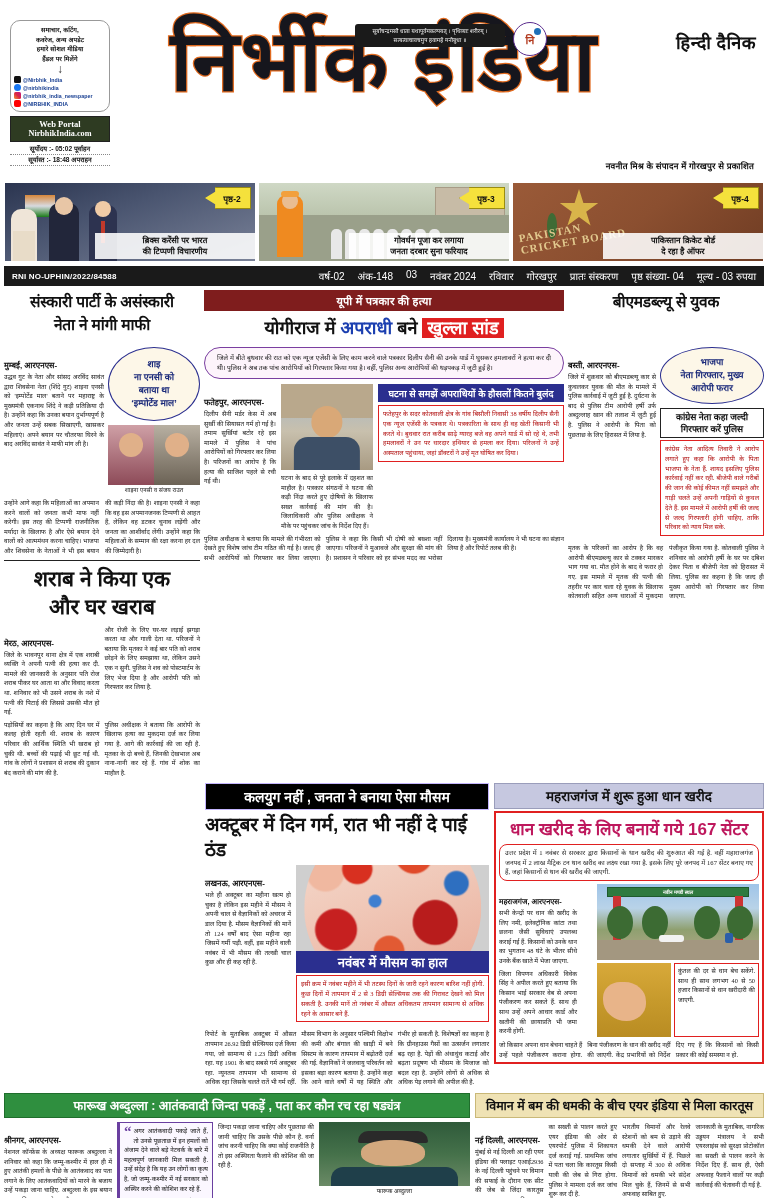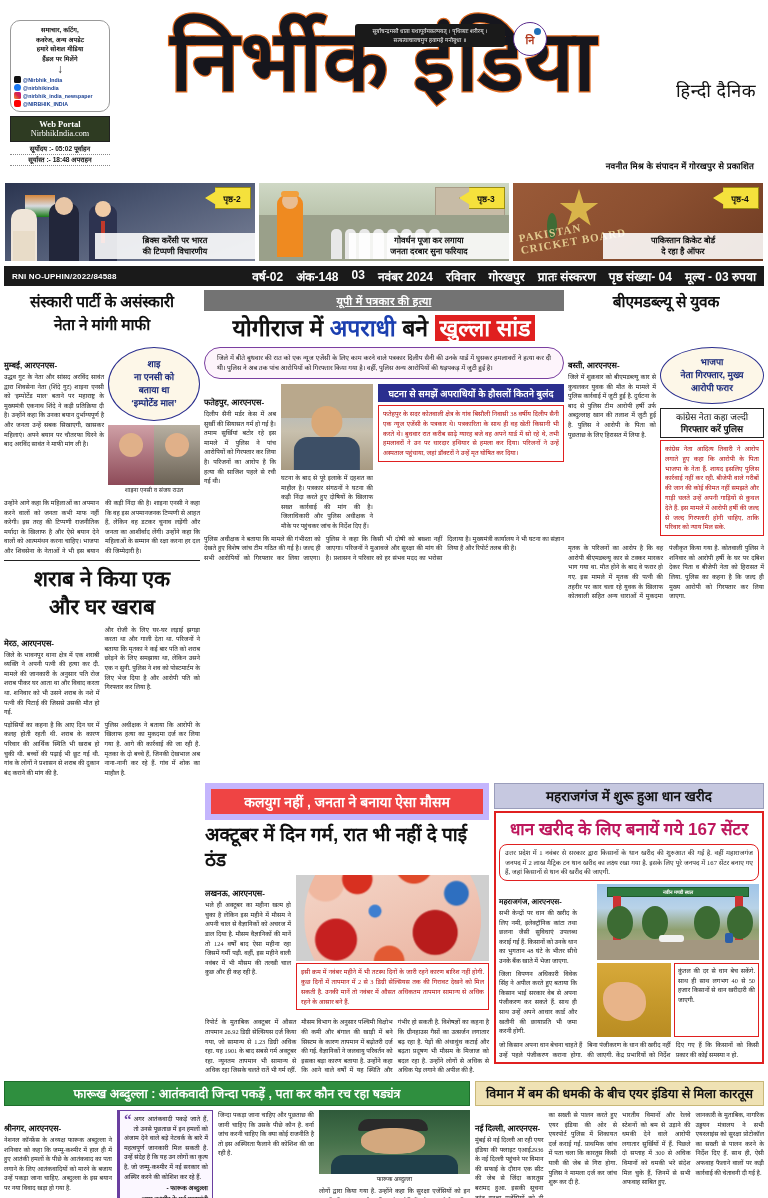--- a/index.html
+++ b/index.html
@@ -30,21 +30,21 @@
   .hicon.x { background:#111; }
   .hicon.fb { background:#1877f2; border-radius:50%; }
   .hicon.ig { background:linear-gradient(45deg,#f09433,#dc2743,#bc1888); }
   .hicon.yt { background:#ff0000; border-radius:2px; }
   .htext { font-size:5.2px; font-weight:bold; color:#123a8f; letter-spacing:.1px; white-space:nowrap;}
   .webportal {
     margin-top:4px; background:#2e3b22; color:#fff; text-align:center;
     padding:2px 0 3px; border:1px solid #222;
   }
   .webportal .wp1 { font-size:8.5px; font-weight:bold; font-family:"Liberation Serif",serif; }
-  .webportal .wp2 { font-size:8.2px; font-weight:normal; font-family:"Liberation Serif",serif; }
+  .webportal .wp2 { font-size:8.2px; font-weight:bold; font-family:"Liberation Serif",serif; }
   .suntimes { margin-top:2px; }
   .suntimes div {
     font-size:6.6px; font-weight:bold; color:#111; line-height:10px; text-align:center;
     border-bottom:1px dotted #888;
   }
 
   .mh-title { text-align:center; padding-top:8px; }
   .nameplate {
     font-family:"Liberation Serif", serif;
     font-size:84px; font-weight:bold; line-height:96px;
@@ -62,23 +62,22 @@
   .shloka div { font-size:5.6px; line-height:8.5px; letter-spacing:.1px; }
   .logo-circle {
     position:absolute; left:513px; top:22px; width:34px; height:34px;
     border:1.5px solid #5b2d8e; border-radius:50%;
     background:#fff; display:flex; align-items:center; justify-content:center;
   }
   .logo-circle span { font-size:11px; font-weight:bold; color:#b23a1f; font-family:"Liberation Serif",serif;}
   .logo-circle .dot { position:absolute; right:5px; top:5px; width:7px;height:7px;border-radius:50%;background:#1d6fb8;}
   .hindi-dainik {
     position:absolute; right:12px; top:30px;
-    font-family:"Liberation Serif",serif; font-size:18px; font-weight:normal; color:#111;
+    font-family:"Liberation Serif",serif; font-size:18px; font-weight:bold; color:#111;
     letter-spacing:.5px;
-    margin-top:48px;
   }
   .tagline {
     position:absolute; right:14px; top:160px;
     font-size:8.5px; font-weight:bold; color:#111; letter-spacing:.2px;
   }
 
   
   .teasers { display:flex; gap:2px; padding:0 4px; height:80px; }
   .teaser { position:relative; flex:1; overflow:hidden; border:1px solid #fff; }
   .t-img { position:absolute; inset:0; }
@@ -124,35 +123,35 @@
     transform:rotate(-10deg); letter-spacing:1px; font-family:"Liberation Serif",serif;}
   .art-pak .leaf{position:absolute; left:34px; top:30px; width:10px;height:26px;background:#3f6b35;border-radius:50%;}
 
   
   .edition-bar {
     margin:4px 4px 0; background:#1a1a1a; color:#fff; height:20px;
     display:flex; align-items:center; padding:0 8px; gap:14px;
   }
   .edition-bar .rni { font-size:8px; font-weight:bold; letter-spacing:.2px; }
   .edition-bar .spread { margin-left:auto; display:flex; gap:13px; }
-  .edition-bar .spread span { font-size:12px; font-weight:bold; }
+  .edition-bar .spread span { font-size:10px; font-weight:normal; }
 
   
   .hl-row { display:flex; gap:4px; padding:4px 4px 0; align-items:flex-start; }
   .hl-side { width:196px; text-align:center; }
   .hl-side .l {
     font-size:15.5px; font-weight:bold; color:#111; line-height:23px; letter-spacing:-.2px;
   }
   .hl-center { flex:1; }
   .kicker {
-    background:#737373; color:#fff; text-align:center;
-    font-size:11px; font-weight:bold; padding:3px 0; letter-spacing:.2px;text-decoration:underline;
+    background:#7f1d1d; color:#fff; text-align:center;
+    font-size:11px; font-weight:bold; padding:3px 0; letter-spacing:.2px;
   }
   .main-hl {
-    text-align:center; font-size:23px; font-weight:bold; line-height:30px;
+    text-align:center; font-size:18px; font-weight:bold; line-height:30px;
     color:#111; margin-top:2px; white-space:nowrap;
   }
   .main-hl .blue { color:#1b3fb0; }
   .main-hl .redbox { color:#fff; background:#e02020; padding:0 5px; }
 
   
   .grid { display:flex; gap:4px; padding:4px 4px 0; }
   .col-l { width:196px; }
   .col-c { flex:1; }
   .col-r { width:196px; }
@@ -228,22 +227,22 @@
   .ph-farooq .cap{position:absolute; left:26%; top:14%; width:46%; height:18%; background:#2a2a2a; border-radius:20px 20px 4px 4px;}
   .ph-farooq .face{position:absolute; left:28%; top:28%; width:42%; height:40%; border-radius:45%; background:#d3a87e;}
   .ph-farooq .coat{position:absolute; left:8%; bottom:0; width:84%; height:30%; background:#1f3f4a; border-radius:12px 12px 0 0;}
 
   .caption-strip {
     background:rgba(255,255,255,.9); font-size:6px; color:#111; padding:1px 2px; text-align:center;
   }
 
   
   .banner-teal {
-    background:#ef4444; color:#fff; text-align:center; font-size:14px; font-weight:bold;
-    padding:3px 0; border:6px solid #c4b5fd;
+    background:#000000; color:#fff; text-align:center; font-size:14px; font-weight:bold;
+    padding:3px 0; border:1px solid #c4b5fd;
   }
   .banner-grayblue {
     background:#c6c8e0; color:#111; text-align:center; font-size:13.5px; font-weight:bold;
     padding:3px 0; border:1px solid #9a9dbb;
   }
   .banner-green {
     background:#2f8f3f; color:#fff; text-align:center; font-size:12.5px; font-weight:bold;
     padding:3px 0; border:1px solid #1f6e2c;
   }
   .banner-tan {
@@ -510,21 +509,21 @@
           <div class="dateline">बस्ती, आरएनएस-</div>
           <div class="body-text" style="margin-top:2px;">जिले में शुक्रवार को बीएमडब्ल्यू कार से कुचलकर युवक की मौत के मामले में पुलिस कार्रवाई में जुटी हुई है. दुर्घटना के बाद से पुलिस टीम आरोपी हर्षी उर्फ अब्दुल्लाह खान की तलाश में जुटी हुई है. पुलिस ने आरोपी के पिता को पूछताछ के लिए हिरासत में लिया है.</div>
         </div>
         <div style="flex:1;">
           <div class="callout-oval" style="padding:8px 4px;">
             <div>भाजपा</div>
             <div>नेता गिरफ्तार, मुख्य</div>
             <div>आरोपी फरार</div>
           </div>
           <div style="border:1px solid #222; padding:2px 1px; text-align:center;">
-            <div style="font-size:9px;font-weight:normal;color:#111;line-height:12px;">कांग्रेस नेता कहा जल्दी</div>
+            <div style="font-size:9px;font-weight:bold;color:#111;line-height:12px;">कांग्रेस नेता कहा जल्दी</div>
             <div style="font-size:9px;font-weight:bold;color:#111;line-height:12px;">गिरफ्तार करें पुलिस</div>
           </div>
           <div class="redbox-text" style="margin-top:2px;">
             <p>कांग्रेस नेता आदित्य तिवारी ने आरोप लगाते हुए कहा कि आरोपी के पिता भाजपा के नेता हैं. शायद इसलिए पुलिस कार्रवाई नहीं कर रही. बीजेपी वाले गरीबों की जान की कोई कीमत नहीं समझते और गाड़ी चलते उन्हें अपनी गाड़ियों से कुचल देते हैं. इस मामले में आरोपी हर्षी की जल्द से जल्द गिरफ्तारी होनी चाहिए, ताकि परिवार को न्याय मिल सके.</p>
           </div>
         </div>
       </div>
       <div class="body-text cols2" style="margin-top:3px;">
         <span>मृतक के परिजनों का आरोप है कि वह आरोपी बीएमडब्ल्यू कार से टक्कर मारकर भाग गया था. मौत होने के बाद वे फरार हो गए. इस मामले में मृतक की पत्नी की तहरीर पर कार चला रहे युवक के खिलाफ कोतवाली सहित अन्य धाराओं में मुकदमा पंजीकृत किया गया है.</span>
         <span>कोतवाली पुलिस ने शनिवार को आरोपी हर्षी के घर पर दबिश देकर पिता व बीजेपी नेता को हिरासत में लिया. पुलिस का कहना है कि जल्द ही मुख्य आरोपी को गिरफ्तार कर लिया जाएगा.</span>
@@ -541,20 +540,21 @@
       <div class="hl-dark">अक्टूबर में दिन गर्म, रात भी नहीं दे पाई ठंड</div>
       <div style="display:flex; gap:5px;">
         <div style="width:86px;">
           <div class="dateline">लखनऊ, आरएनएस-</div>
           <div class="body-text" style="margin-top:2px;">भले ही अक्टूबर का महीना खत्म हो चुका है लेकिन इस महीने में मौसम ने अपनी चाल से वैज्ञानिकों को अचरज में डाल दिया है. मौसम वैज्ञानिकों की मानें तो 124 वर्षों बाद ऐसा महीना रहा जिसमें गर्मी पड़ी. वहीं, इस महीने वाली नवंबर में भी मौसम की तल्खी चाल कुछ और ही कह रही है.</div>
         </div>
         <div style="flex:1;">
           <div class="photo ph-weather" style="height:86px;">
             <i class="globe"></i>
           </div>
+          <div class="subhead-blue" style="font-size:13px; padding:2px 0;">नवंबर में मौसम का हाल</div>
           <div class="redbox-text" style="margin-top:2px;">
             <p>इसी क्रम में नवंबर महीने में भी तटस्थ दिनों के जारी रहने कारण बारिश नहीं होगी. कुछ दिनों में तापमान में 2 से 3 डिग्री सेल्सियस तक की गिरावट देखने को मिल सकती है. उनकी मानें तो नवंबर में औसत अधिकतम तापमान सामान्य से अधिक रहने के आसार बने हैं.</p>
           </div>
         </div>
       </div>
       <div class="body-text cols3" style="margin-top:3px;">
         <span>रिपोर्ट के मुताबिक अक्टूबर में औसत तापमान 26.92 डिग्री सेल्सियस दर्ज किया गया, जो सामान्य से 1.23 डिग्री अधिक रहा. यह 1901 के बाद सबसे गर्म अक्टूबर रहा. न्यूनतम तापमान भी सामान्य से अधिक रहा जिसके चलते रातें भी गर्म रहीं.</span>
         <span>मौसम विभाग के अनुसार पश्चिमी विक्षोभ की कमी और बंगाल की खाड़ी में बने सिस्टम के कारण तापमान में बढ़ोतरी दर्ज की गई. वैज्ञानिकों ने जलवायु परिवर्तन को इसका बड़ा कारण बताया है. उन्होंने कहा कि आने वाले वर्षों में यह स्थिति और गंभीर हो सकती है.</span>
         <span>विशेषज्ञों का कहना है कि ग्रीनहाउस गैसों का उत्सर्जन लगातार बढ़ रहा है. पेड़ों की अंधाधुंध कटाई और बढ़ता प्रदूषण भी मौसम के मिजाज को बदल रहा है. उन्होंने लोगों से अधिक से अधिक पेड़ लगाने की अपील की है.</span>
       </div>

